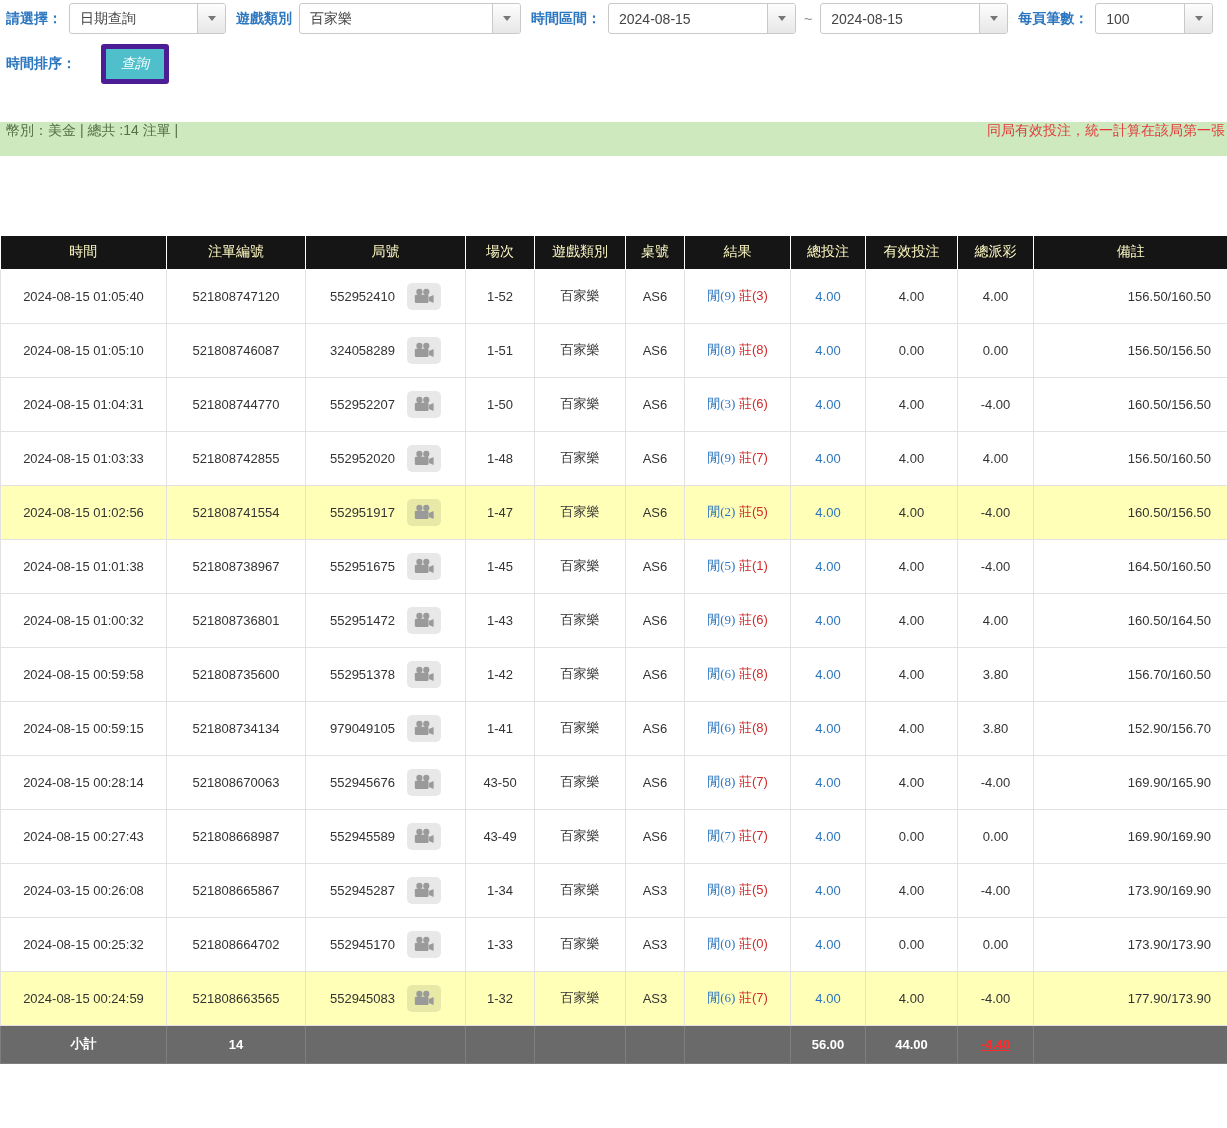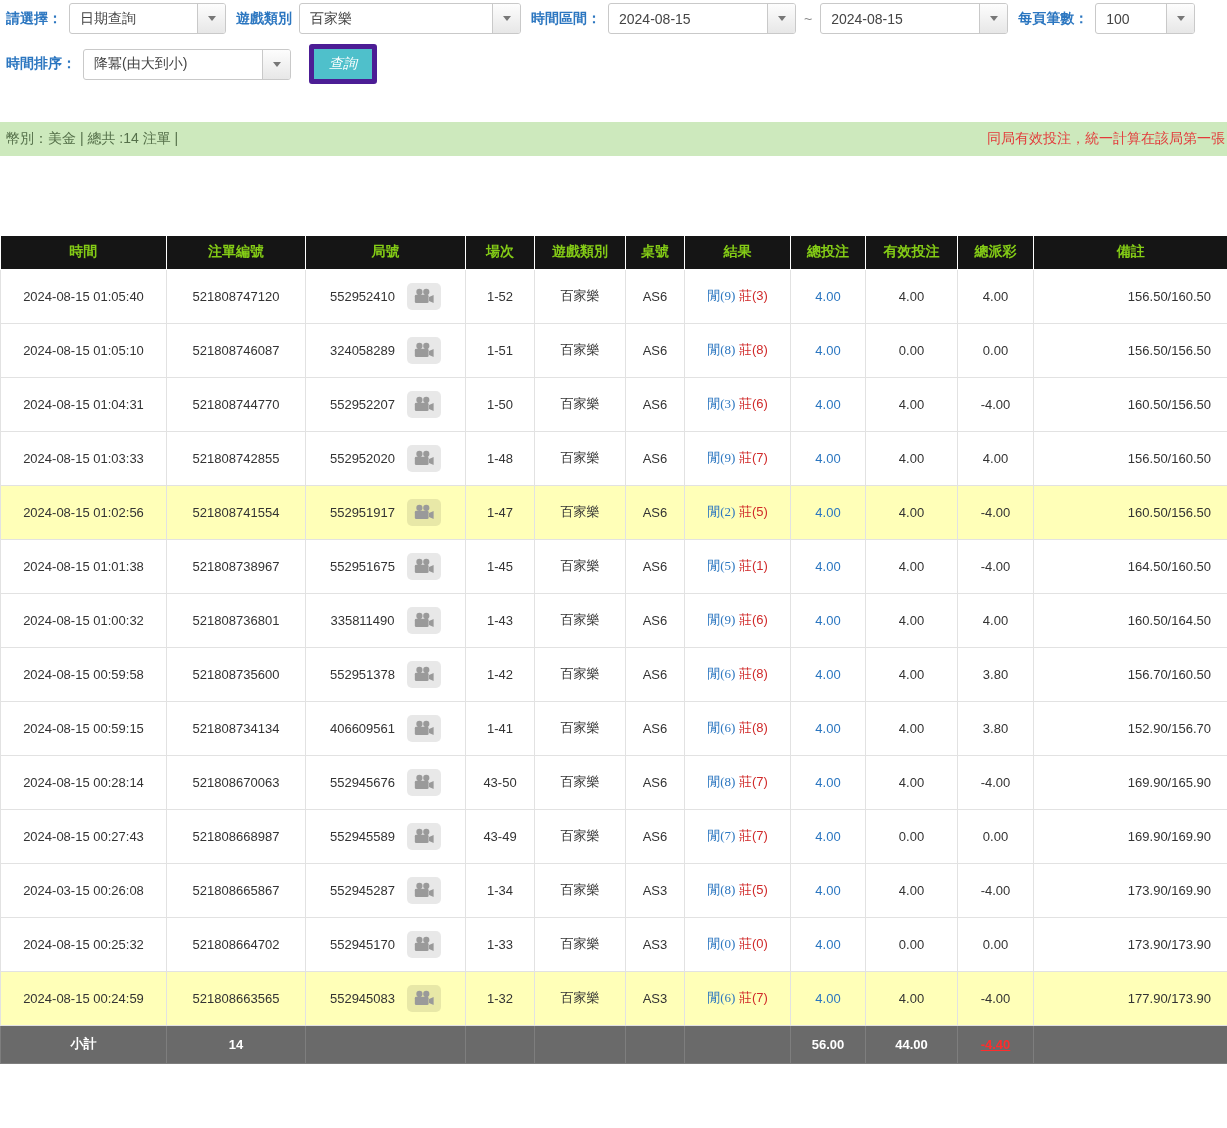--- a/index.html
+++ b/index.html
@@ -28,29 +28,29 @@
   }
   .caret { width: 0; height: 0; border-left: 4px solid transparent; border-right: 4px solid transparent; border-top: 5px solid #777; }
   .tilde { color: #888; margin: 0 8px; font-size: 14px; }
   .btn-query {
     margin-left: 18px; height: 40px; padding: 0 15px;
     background: var(--button-teal, #4fc0cb); border: 5px solid #4c1d95;
     border-radius: 3px; color: #fff; font-size: 14px; cursor: pointer; font-style: italic;
   }
   .info-bar {
     margin-top: 38px; height: 34px; background: var(--info-bg, #cde9bd);
-    display: flex; align-items: center; justify-content: space-between;
+    display: flex; justify-content: space-between;
     padding: 0 2px 0 6px; font-size: 14px; overflow: hidden;
   }
   .info-left { color: var(--info-text, #55704a); white-space: nowrap; }
   .info-right { color: var(--warn-red, #e33b3b); white-space: nowrap; }
   .grid { margin-top: 80px; width: 1227px; border-collapse: collapse; table-layout: fixed; font-size: 13px; }
   .grid thead th {
-    background: var(--header-bg, #151515); color: #84cc16; font-size: 14px;
-    font-weight: bold; height: 33px; border-right: 1px solid #fff; border-bottom: 1px solid #fff;
+    background: var(--header-bg, #151515); color: #fef9c3; font-size: 14px;
+    font-weight: normal; height: 33px; border-right: 1px solid #fff; border-bottom: 1px solid #fff;
   }
   .grid thead th:last-child { border-right: none; }
   .grid tbody td { border: 1px solid #e2e2e2; height: 54px; text-align: center; color: #333; background: #fff; }
   .grid tbody tr.hl td { background: var(--highlight, #ffffb8); }
   .note { text-align: right !important; padding-right: 16px; }
   .player { color: var(--accent, #2b76c0); font-family: Liberation Serif, serif; }
   .banker { color: var(--banker-red, #d02a2a); }
   .betlink { color: var(--accent, #2b76c0); cursor: pointer; }
   .neg { color: var(--neg-red, #e00000); }
   .round-no { margin-right: 12px; vertical-align: middle; }
@@ -94,35 +94,29 @@
           </span>
       </div>
       <span class="tilde">~</span>
       <div class="combo" style="width:188px">
         <span class="combo-text">2024-08-15</span>
         <span class="combo-arrow">
             <i class="caret"></i>
           </span>
       </div>
       <span class="flabel ml">每頁筆數：</span>
-      <div class="combo" style="width:100px">
+      <div class="combo" style="width:118px">
         <span class="combo-text">100</span>
         <span class="combo-arrow">
             <i class="caret"></i>
           </span>
       </div>
     </div>
     <div class="filter-row">
       <span class="flabel">時間排序：</span>
-      <div class="combo" style="width:208px">
-        <span class="combo-text">降冪(由大到小)</span>
-        <span class="combo-arrow">
-            <i class="caret"></i>
-          </span>
-      </div>
       <button class="btn-query">查詢</button>
     </div>
   </div>
 
   <div class="info-bar">
     <span class="info-left">幣別：美金 | 總共 :14 注單 |</span>
     <span class="info-right">同局有效投注，統一計算在該局第一張</span>
   </div>
 
   <table class="grid">
@@ -271,21 +265,21 @@
           <td>AS6</td>
           <td><span class="player">閒(5)</span> <span class="banker">莊(1)</span></td>
           <td><span class="betlink">4.00</span></td>
           <td>4.00</td>
           <td class="neg">-4.00</td>
           <td class="note">164.50/160.50</td>
         </tr>
         <tr>
           <td>2024-08-15 01:00:32</td>
           <td>521808736801</td>
-          <td><span class="round-no">335811490</span><span class="vicon">
+          <td><span class="round-no">552951472</span><span class="vicon">
               <svg width="22" height="17" viewBox="0 0 24 18" aria-hidden="true">
                 <circle cx="7" cy="4" r="3.4" fill="#9a9a9a"></circle>
                 <circle cx="14.5" cy="4" r="3.4" fill="#9a9a9a"></circle>
                 <rect x="2" y="7.2" width="15" height="9" rx="1.5" fill="#9a9a9a"></rect>
                 <path d="M17.5 9.6 L22.5 7.4 V16 L17.5 13.8 Z" fill="#9a9a9a"></path>
               </svg>
             </span></td>
           <td>1-43</td>
           <td>百家樂</td>
           <td>AS6</td>
@@ -311,21 +305,21 @@
           <td>AS6</td>
           <td><span class="player">閒(6)</span> <span class="banker">莊(8)</span></td>
           <td><span class="betlink">4.00</span></td>
           <td>4.00</td>
           <td>3.80</td>
           <td class="note">156.70/160.50</td>
         </tr>
         <tr>
           <td>2024-08-15 00:59:15</td>
           <td>521808734134</td>
-          <td><span class="round-no">406609561</span><span class="vicon">
+          <td><span class="round-no">979049105</span><span class="vicon">
               <svg width="22" height="17" viewBox="0 0 24 18" aria-hidden="true">
                 <circle cx="7" cy="4" r="3.4" fill="#9a9a9a"></circle>
                 <circle cx="14.5" cy="4" r="3.4" fill="#9a9a9a"></circle>
                 <rect x="2" y="7.2" width="15" height="9" rx="1.5" fill="#9a9a9a"></rect>
                 <path d="M17.5 9.6 L22.5 7.4 V16 L17.5 13.8 Z" fill="#9a9a9a"></path>
               </svg>
             </span></td>
           <td>1-41</td>
           <td>百家樂</td>
           <td>AS6</td>

